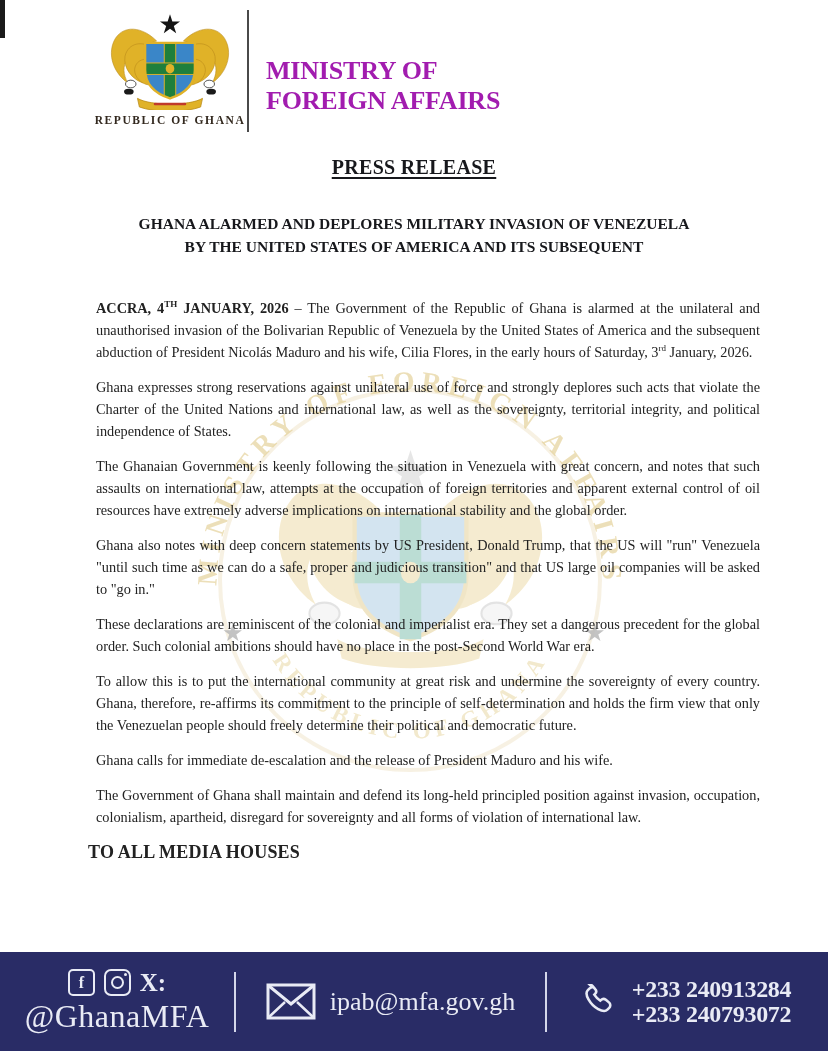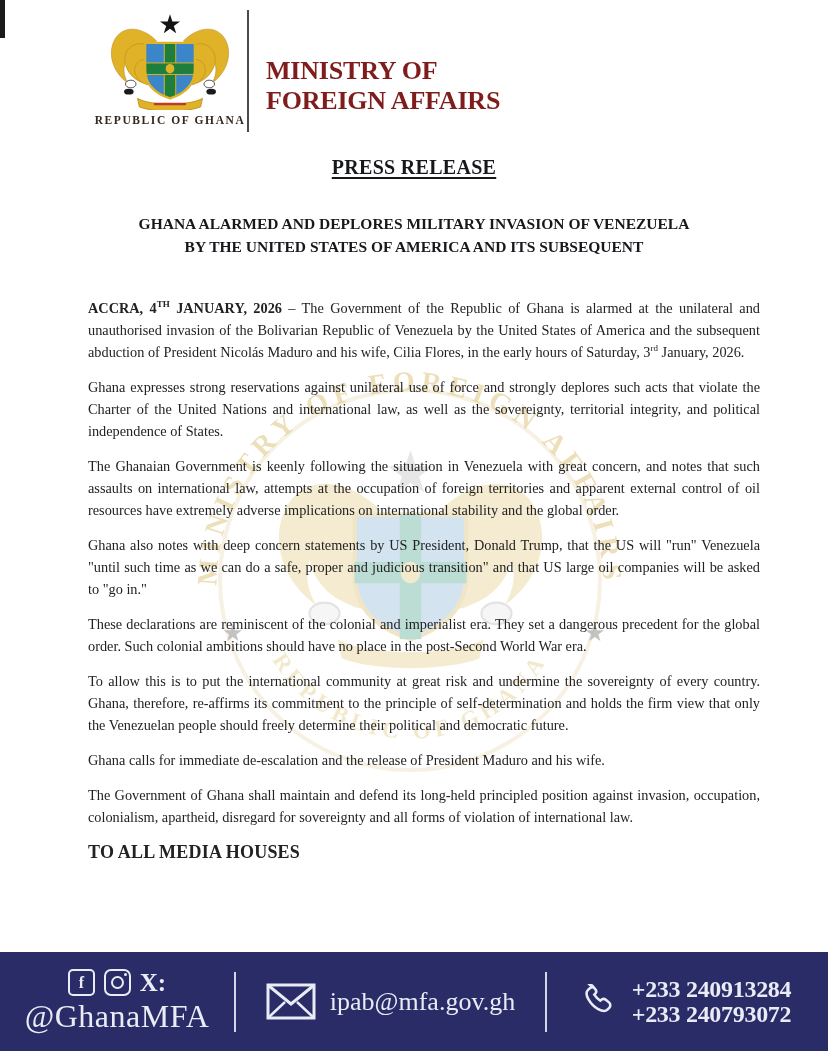--- a/index.html
+++ b/index.html
@@ -11,35 +11,35 @@
     position:relative; width:828px; height:1051px; background:#ffffff; overflow:hidden;
     font-family:"Liberation Serif","DejaVu Serif",serif; color:var(--body_text);
   }
   .scan-artifact{position:absolute;left:0;top:0;width:5px;height:38px;background:#1a1a1a;}
 
   
   .logo-block{position:absolute;left:94px;top:14px;width:152px;text-align:center;}
   .logo-block svg{display:block;margin:0 auto;}
   .logo-caption{margin-top:4px;font-size:11.5px;font-weight:bold;letter-spacing:1.6px;color:#33291f;white-space:nowrap;}
   .header-divider{position:absolute;left:247px;top:10px;width:2px;height:122px;background:#4a4a4a;}
-  .ministry-title{position:absolute;left:266px;top:56px;font-weight:bold;font-size:26px;line-height:30px;letter-spacing:-0.2px;color:#7f1d1d;}
+  .ministry-title{position:absolute;left:266px;top:56px;font-weight:bold;font-size:26px;line-height:30px;letter-spacing:-0.2px;color:#a21caf;}
 
   
   .watermark{position:absolute;left:175px;top:345px;width:470px;height:470px;pointer-events:none;}
 
   
   .press-release{position:absolute;left:0;top:156px;width:100%;text-align:center;
     font-size:20px;font-weight:bold;letter-spacing:.3px;color:#17181c;
     text-decoration:underline;text-decoration-thickness:2px;text-underline-offset:3px;}
   .headline{position:absolute;left:64px;top:212px;width:700px;text-align:center;
     font-weight:bold;font-size:15.5px;line-height:23px;color:#17181c;}
 
   
   .doc-body{position:absolute;left:88px;top:297px;width:672px;font-size:14.3px;line-height:22px;text-align:justify;}
-  .doc-body p{margin:0 0 13px 0;}
+  .doc-body p{margin:0 0 13px 8px;}
   .doc-body sup{font-size:9px;vertical-align:super;line-height:0;}
   .closing{margin-top:9px;font-weight:bold;font-size:18px;letter-spacing:.2px;text-align:left;}
 
   
   .footer{position:absolute;left:0;bottom:0;width:828px;height:99px;background:var(--footer_bg);
     display:flex;align-items:center;color:var(--footer_fg);}
   .footer-divider{width:2px;height:60px;background:#d4d7ea;flex:0 0 auto;}
   .footer-sec{display:flex;align-items:center;justify-content:center;}
   .sec-social{flex:0 0 234px;flex-direction:column;gap:1px;}
   .social-row{display:flex;align-items:center;gap:9px;}

